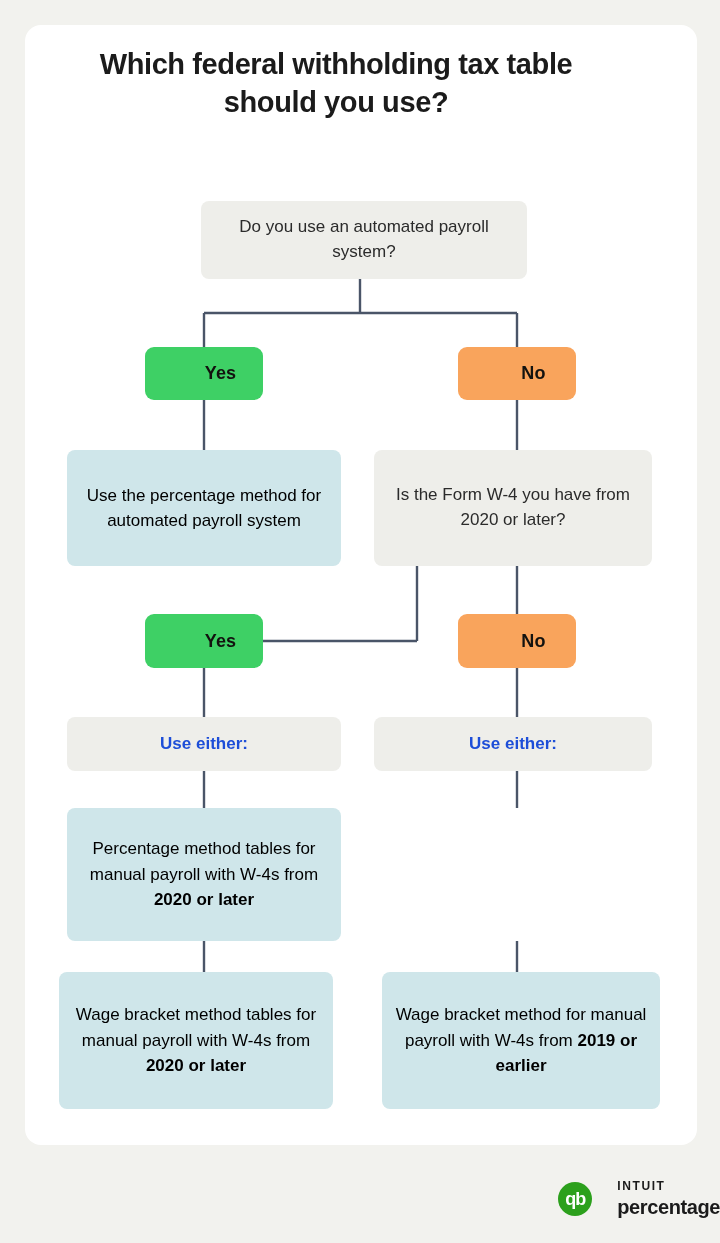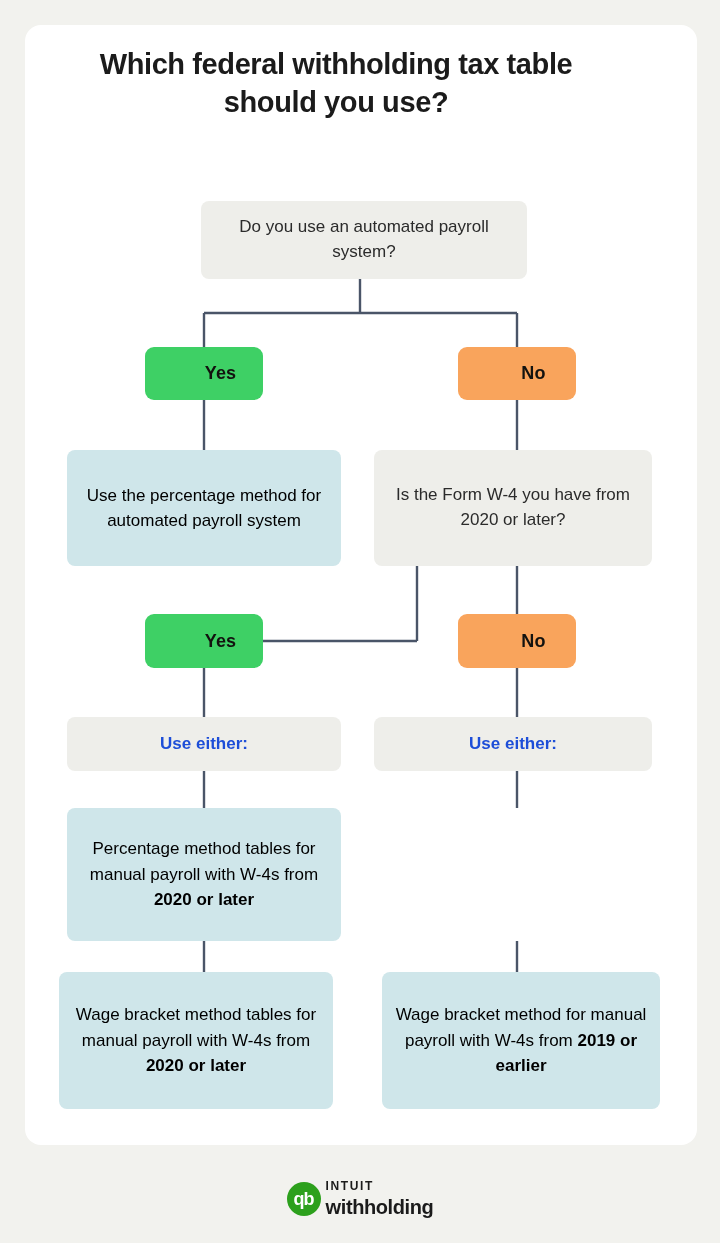--- a/index.html
+++ b/index.html
@@ -106,22 +106,22 @@
   .emph { font-weight: bold; }
 
   
   #footer {
     position: absolute;
     left: 0;
     top: 1180px;
     width: 720px;
     display: flex;
     align-items: center;
-    justify-content: center;
-    gap: 5px;
+    justify-content: flex-end;
+    gap: 25px;
   }
   #logo-mark {
     width: 34px;
     height: 34px;
     border-radius: 50%;
     background: #2ca01c;
     display: flex;
     align-items: center;
     justify-content: center;
     color: #ffffff;
@@ -234,17 +234,17 @@
   <div class="node blue" style="left:374px; top:972px; width:278px; height:137px;margin-left:8px;">
     <span class="txt"><span>Wage bracket method for manual payroll with W-4s from </span><span class="emph">2019 or earlier</span></span>
   </div>
 
   <div id="footer">
     <div id="logo-mark">
       <span>qb</span>
     </div>
     <div id="logo-words">
       <span id="logo-intuit">INTUIT</span>
-      <span id="logo-qb">withholding</span>
+      <span id="logo-qb">percentage</span>
     </div>
   </div>
 
 </div>
 
 </body></html>

